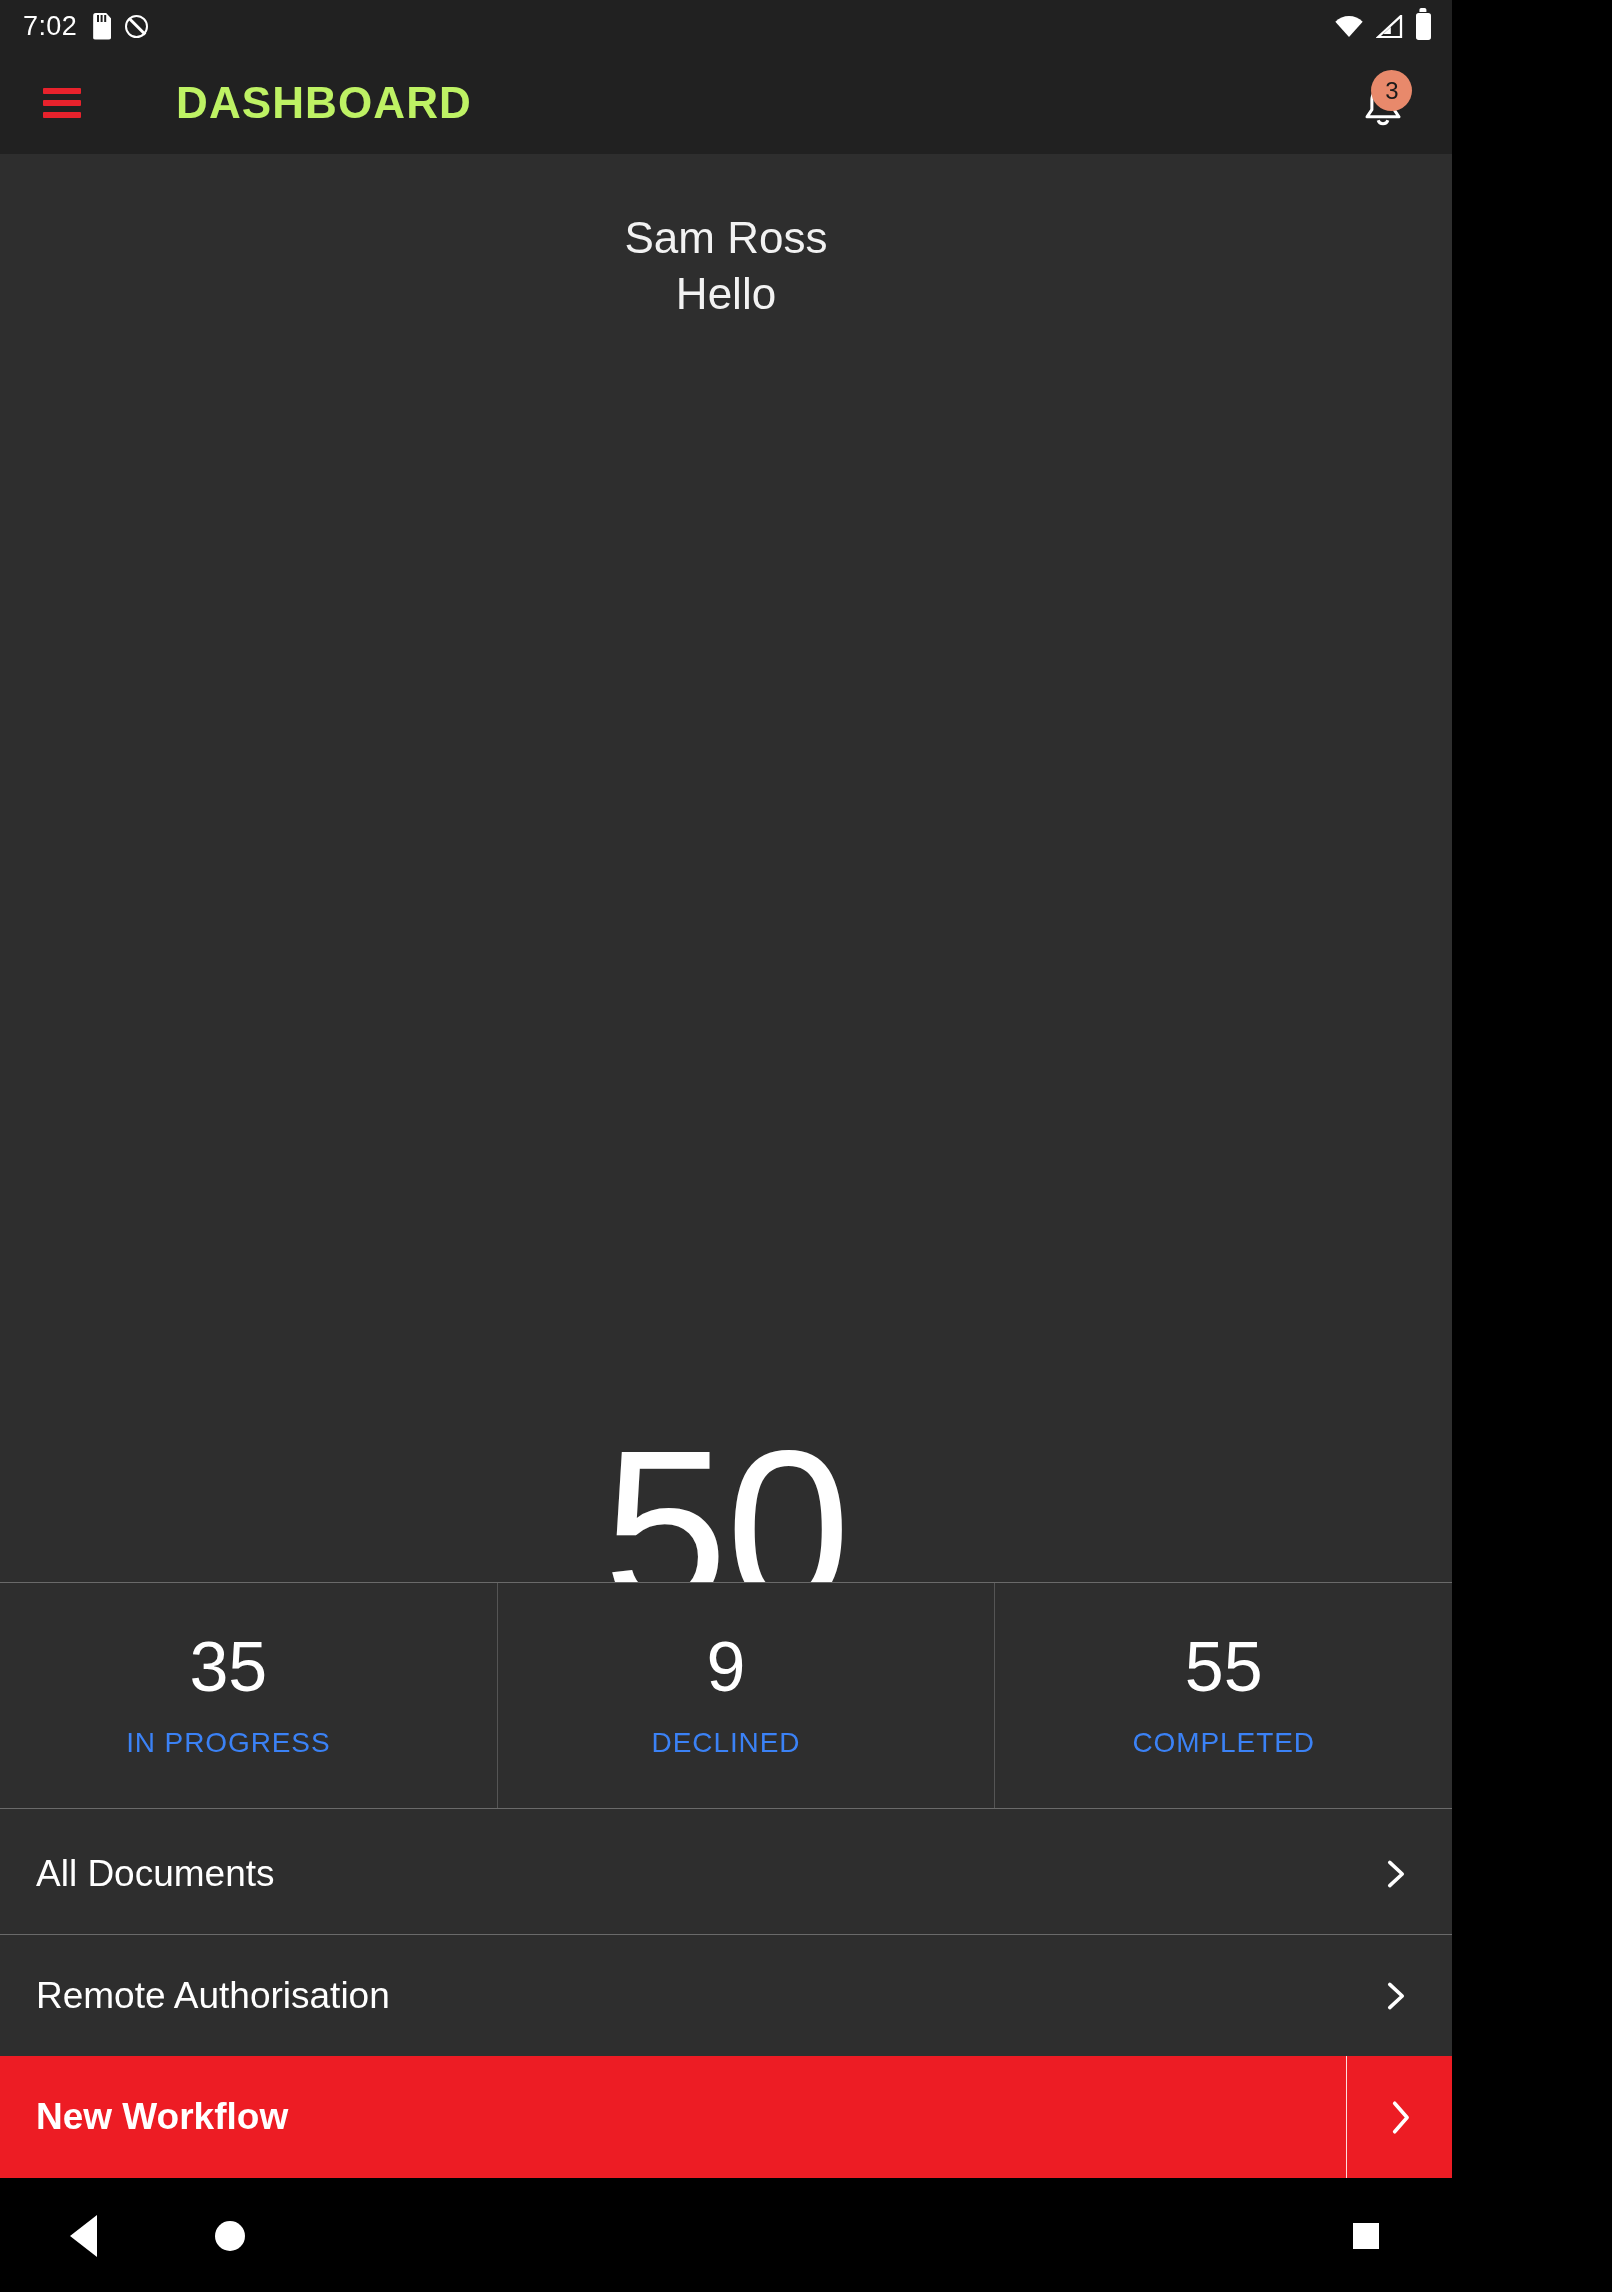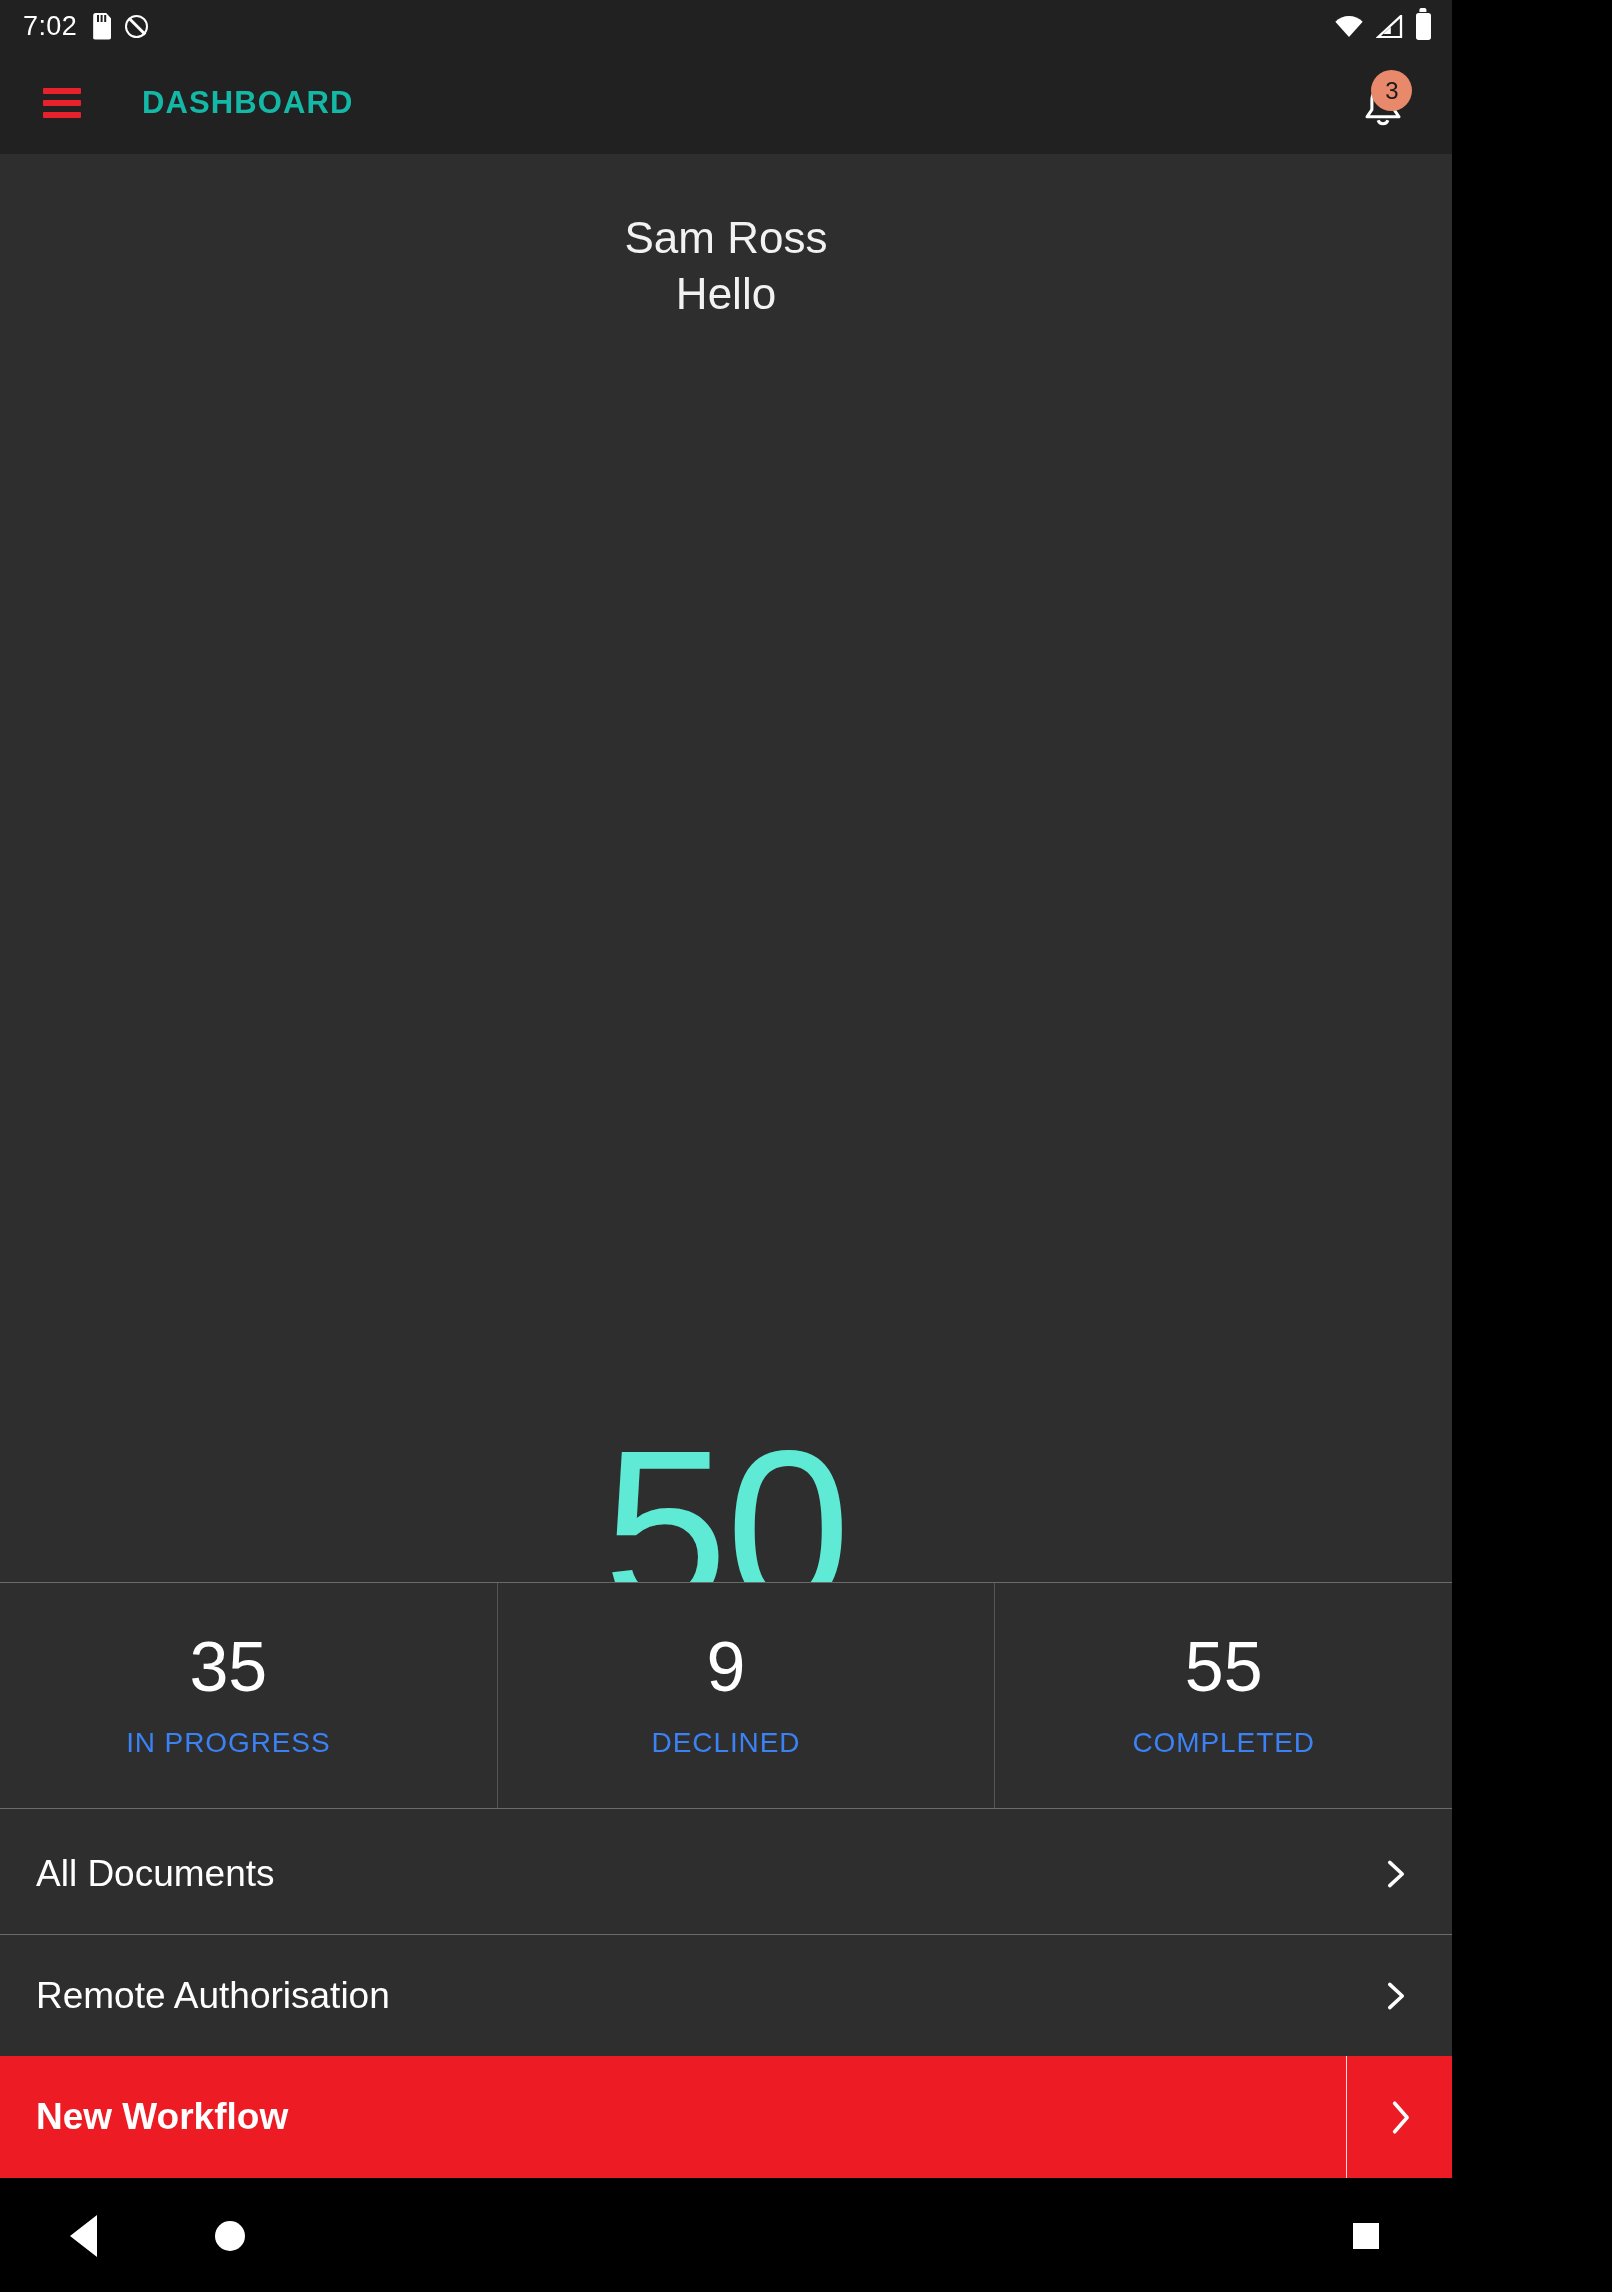--- a/index.html
+++ b/index.html
@@ -83,22 +83,22 @@
     padding:0 36px 0 43px;
     position:relative;
   }
   .hamburger {
     width:38px; height:30px;
     display:flex; flex-direction:column; justify-content:space-between;
     cursor:pointer;
   }
   .hamburger span { display:block; height:6.3px; background:#e8222c; border-radius:0.9px; }
   .app-title {
-    color:#14b8a6; font-size:31px; font-weight:bold; letter-spacing:1.1px;
-    margin-left:61px; white-space:nowrap;
+    color:#bef264; font-size:44px; font-weight:bold; letter-spacing:1.1px;
+    margin-left:95px; white-space:nowrap;
   }
   .app-bar-spacer { flex:1 1 auto; }
   .bell-wrap { position:relative; width:66px; height:66px; cursor:pointer; }
   .bell-wrap svg { position:absolute; left:9px; top:12.5px; }
   .bell-badge {
     position:absolute; right:3.6px; top:0px;
     width:41px; height:41px; border-radius:50%;
     background:#e8896b;
     display:flex; align-items:center; justify-content:center;
     color:#1a1a1a; font-size:24px; line-height:1;
@@ -121,21 +121,21 @@
   }
   .greeting .line { display:block; }
 
   .pending-block {
     position:absolute;
     left:0; right:0;
     top:1263px;
     text-align:center;
   }
   .pending-number {
-    color:#5eead4;
+    color:#ffffff;
     font-size:224px;
     line-height:1;
     font-weight:400;
     letter-spacing:-1.8px;
   }
   .pending-label {
     color:#f2f2f2;
     font-size:34px;
     letter-spacing:1.8px;
     margin-top:38px;

